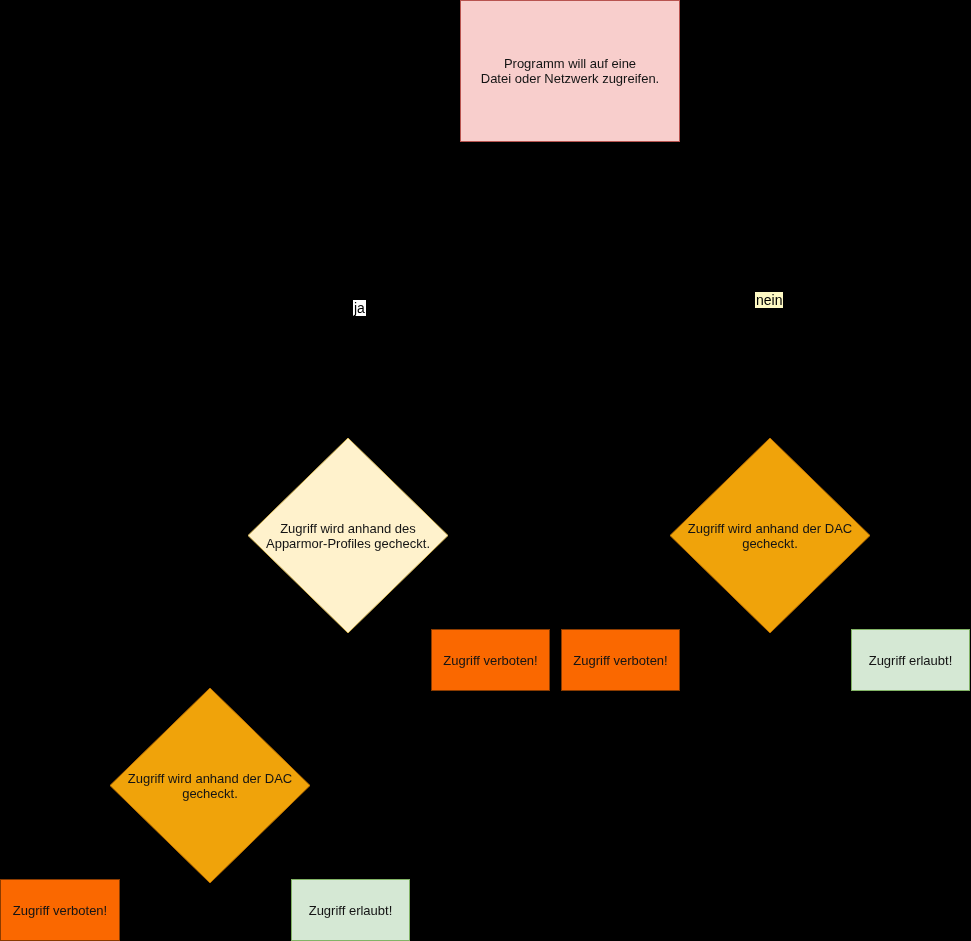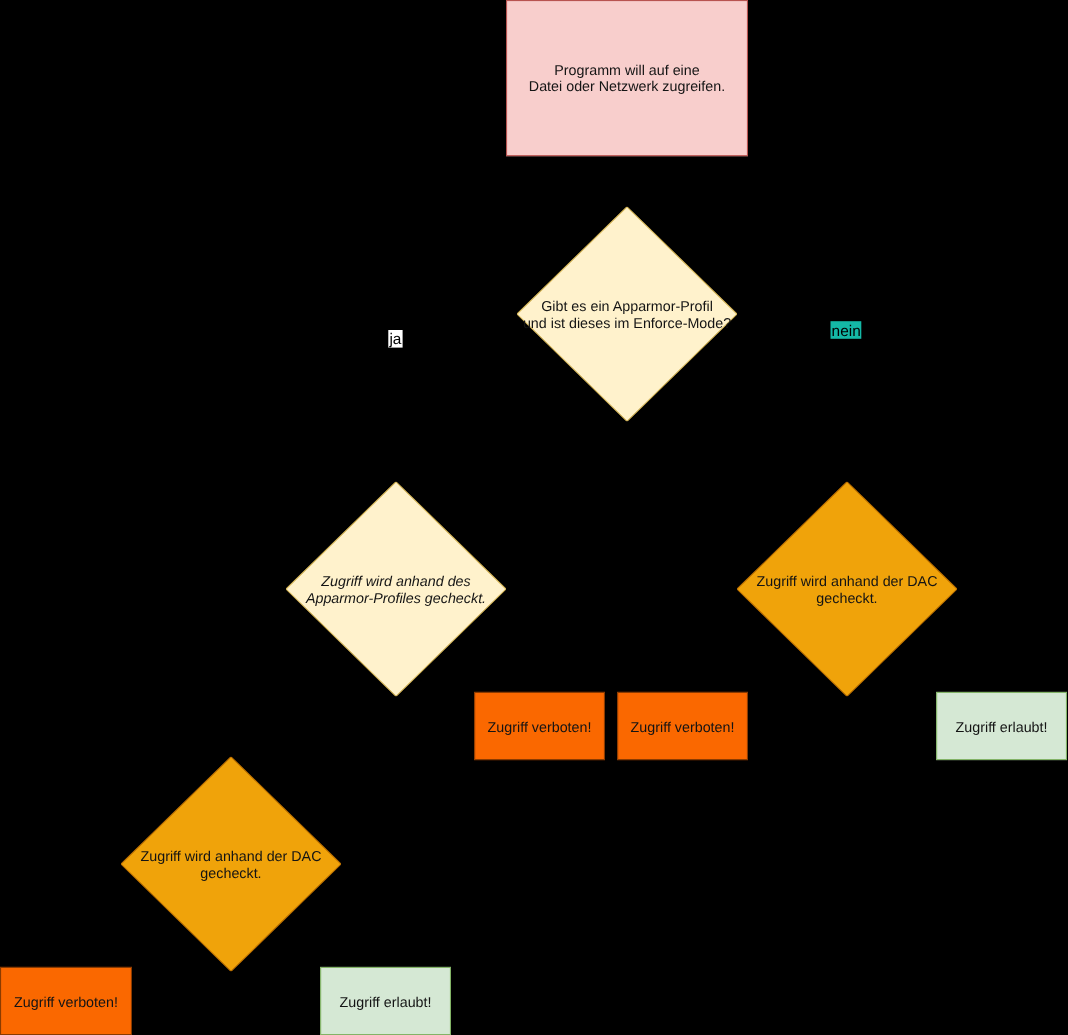--- a/index.html
+++ b/index.html
@@ -92,28 +92,21 @@
     white-space: nowrap;
     text-align: center;
   }
 </style>
 </head>
 <body>
 
 <div id="canvas" style="background: rgb(0, 0, 0);">
     <div class="node-rect rect-start" style="left: 460px; top: 0px; width: 220px; height: 142px; background: rgb(248, 206, 204); border-color: rgb(184, 84, 80); color: rgb(20, 20, 20);">Programm will auf eine
 Datei oder Netzwerk zugreifen.</div>
-    <div class="node-diamond" style="left: 470px; top: 188px; width: 200px; height: 195px;">
-      <svg class="dia-shape" viewBox="0 0 200 195" preserveAspectRatio="none">
-        <polygon points="100,0 200,97.5 100,195 0,97.5" fill="#fff2cc" stroke="#d6b656" stroke-width="1"></polygon>
-      </svg>
-      <div class="dia-label" style="color: rgb(20, 20, 20);">Gibt es ein Apparmor-Profil
-und ist dieses im Enforce-Mode?</div>
-    </div>
-    <div class="node-diamond" style="left: 260px; top: 438px; width: 200px; height: 195px; font-style: italic;">
+    <div class="node-diamond" style="left: 248px; top: 438px; width: 200px; height: 195px;">
       <svg class="dia-shape" viewBox="0 0 200 195" preserveAspectRatio="none">
         <polygon points="100,0 200,97.5 100,195 0,97.5" fill="#fff2cc" stroke="#d6b656" stroke-width="1"></polygon>
       </svg>
       <div class="dia-label" style="color: rgb(20, 20, 20);">Zugriff wird anhand des
 Apparmor-Profiles gecheckt.</div>
     </div>
     <div class="node-diamond" style="left: 670px; top: 438px; width: 200px; height: 195px;">
       <svg class="dia-shape" viewBox="0 0 200 195" preserveAspectRatio="none">
         <polygon points="100,0 200,97.5 100,195 0,97.5" fill="#f0a30a" stroke="#bd7000" stroke-width="1"></polygon>
       </svg>
@@ -126,14 +119,14 @@
     <div class="node-diamond" style="left: 110px; top: 688px; width: 200px; height: 195px;">
       <svg class="dia-shape" viewBox="0 0 200 195" preserveAspectRatio="none">
         <polygon points="100,0 200,97.5 100,195 0,97.5" fill="#f0a30a" stroke="#bd7000" stroke-width="1"></polygon>
       </svg>
       <div class="dia-label" style="color: rgb(20, 20, 20);">Zugriff wird anhand der DAC
 gecheckt.</div>
     </div>
     <div class="node-rect rect-deny" style="left: 0px; top: 879px; width: 120px; height: 62px; background: rgb(250, 104, 0); border-color: rgb(138, 59, 0); color: rgb(20, 20, 20);">Zugriff verboten!</div>
     <div class="node-rect rect-allow" style="left: 291px; top: 879px; width: 119px; height: 62px; background: rgb(213, 232, 212); border-color: rgb(130, 179, 102); color: rgb(20, 20, 20);">Zugriff erlaubt!</div>
     <div class="edge-label" style="left: 353px; top: 300px; background: rgb(255, 255, 255);">ja</div>
-    <div class="edge-label" style="left: 755px; top: 292px; background: #14b8a6;">nein</div>
+    <div class="edge-label" style="left: 755px; top: 292px; background: #fef9c3;">nein</div>
   </div>
 
 </body></html>

